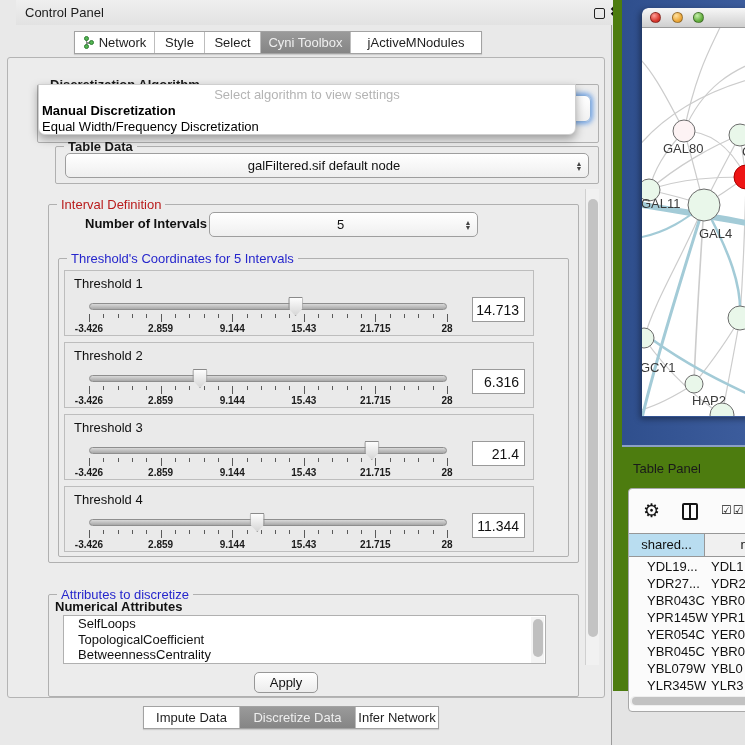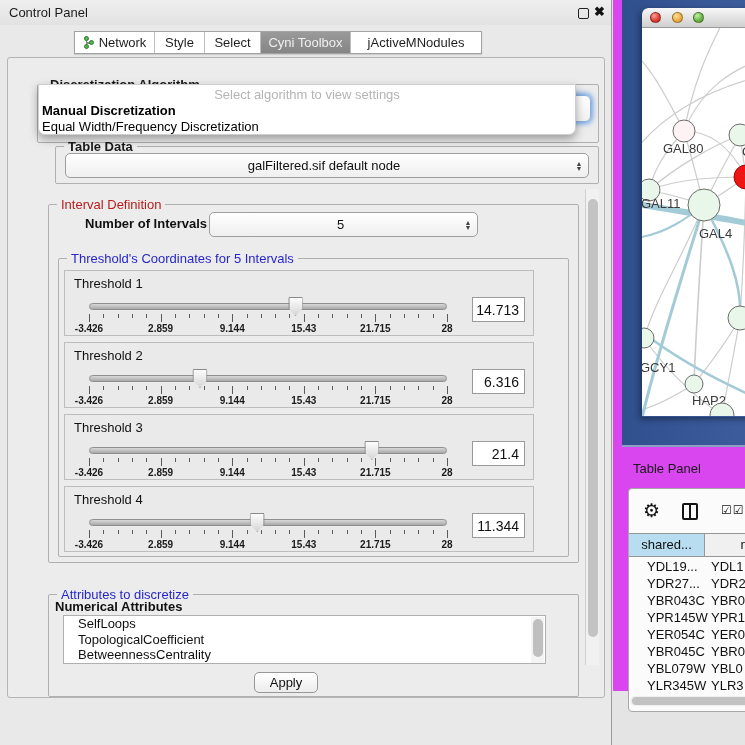--- a/index.html
+++ b/index.html
@@ -1,21 +1,21 @@
 <!DOCTYPE html>
 <html><head>
 <meta charset="utf-8">
 <style>
   * { margin:0; padding:0; box-sizing:border-box; }
   html,body { width:745px; height:745px; font-family:"Liberation Sans", sans-serif; }
   #root { position:relative; width:745px; height:745px; background:#e4e4e4; overflow:hidden; font-size:13px; color:#111; }
 
   
   #control-panel { position:absolute; left:0; top:0; width:612px; height:745px; background:#e9e9e9; border-right:1px solid #9b9b9b; }
-  #cp-titlebar { position:absolute; left:0; top:0; width:100%; height:25px; background:linear-gradient(#efefef,#e2e2e2); }
+  #cp-titlebar { position:absolute; left:16px; top:0; width:100%; height:25px; background:linear-gradient(#efefef,#e2e2e2); }
   #cp-title { position:absolute; left:9px; top:5px; font-size:13px; color:#1c1c1c; }
   #cp-float { position:absolute; left:578px; top:8px; width:11px; height:11px; border:1.6px solid #222; border-radius:2px; background:transparent; }
   #cp-close { position:absolute; left:594px; top:4px; font-size:13px; font-weight:bold; color:#111; }
 
   .tabstrip { position:absolute; display:flex; height:23px; background:#fff; border:1px solid #a2a2a2; border-radius:0; overflow:hidden; box-shadow:0 1px 1px rgba(0,0,0,.12); }
   .tabstrip .seg { display:flex; align-items:center; justify-content:center; gap:4px; font-size:13px; color:#1e1e1e; border-right:1px solid #bdbdbd; padding:0 4px; white-space:nowrap; }
   .tabstrip .seg:last-child { border-right:none; }
   .tabstrip .seg.selected { background:linear-gradient(#9a9a9a,#858585); color:#efefef; }
   #top-tabs { left:74px; top:31px; }
   #bottom-tabs { left:143px; top:706px; }
@@ -78,21 +78,21 @@
   
   #cp-vscroll { position:absolute; left:577px; top:131px; width:14px; height:476px; background:#f1f1f1; border-left:1px solid #d0d0d0; }
   #cp-vscroll .thumb { position:absolute; left:1.5px; top:10px; width:10px; height:438px; background:#c3c3c3; border-radius:6px; }
 
   
   .net-icon { display:inline-block; width:12px; height:13px; position:relative; }
   .net-icon i { position:absolute; width:5px; height:5px; border-radius:50%; background:#53b552; border:1px solid #2e7d32; }
   .net-icon .l { position:absolute; background:#8a8a8a; }
 
   
-  #right-region { position:absolute; left:613px; top:0; width:132px; height:691px; background:#d946ef; }
+  #right-region { position:absolute; left:613px; top:0; width:132px; height:691px; background:#4d7c0f; }
   #desktop { position:absolute; left:9px; top:0; width:123px; height:447px; background:linear-gradient(90deg,#2f4f8d,#3c5c9c); border-bottom:2px solid #8ba0c4; }
   #net-window { position:absolute; left:20px; top:8px; width:112px; height:409px; border-radius:6px 0 0 0; box-shadow:-2px 2px 6px rgba(0,0,0,.4); overflow:hidden; }
   #net-titlebar { height:20px; background:linear-gradient(#f7f7f7,#cfcfcf); border-bottom:1px solid #9a9a9a; border-radius:6px 0 0 0; position:relative; }
   .light { position:absolute; top:4px; width:11px; height:11px; border-radius:50%; border:1px solid rgba(0,0,0,.35); }
   #light-red { left:8px; background:radial-gradient(circle at 35% 30%, #ff9d96, #d6352b 65%); }
   #light-yellow { left:30px; background:radial-gradient(circle at 35% 30%, #ffe2a0, #eba536 65%); }
   #light-green { left:51px; background:radial-gradient(circle at 35% 30%, #c5efa9, #61ad3c 65%); }
   #net-canvas { position:relative; width:112px; height:388px; background:#fff; }
 
   #table-panel-bar { position:absolute; left:0; top:449px; width:132px; height:38px; }
@@ -385,20 +385,31 @@
                 <b style="left: 60%;">15.43</b>
                 <b style="left: 80%;">21.715</b>
                 <b style="left: 100%;">28</b>
               </div>
             </div>
             <div class="tvalue">11.344</div>
           </div>
         </div>
       </div>
 
+    <div id="bottom-tabs" class="tabstrip">
+        <div class="seg" style="width: 96px;">
+          <span>Impute Data</span>
+        </div>
+        <div class="seg selected" style="width: 116px;">
+          <span>Discretize Data</span>
+        </div>
+        <div class="seg" style="width: 82px;">
+          <span>Infer Network</span>
+        </div>
+      </div>
   </section>
 
   <section id="right-region">
     <div id="desktop">
       <div id="net-window">
         <div id="net-titlebar">
           <span id="light-red" class="light"></span>
           <span id="light-yellow" class="light"></span>
           <span id="light-green" class="light"></span>
         </div>

